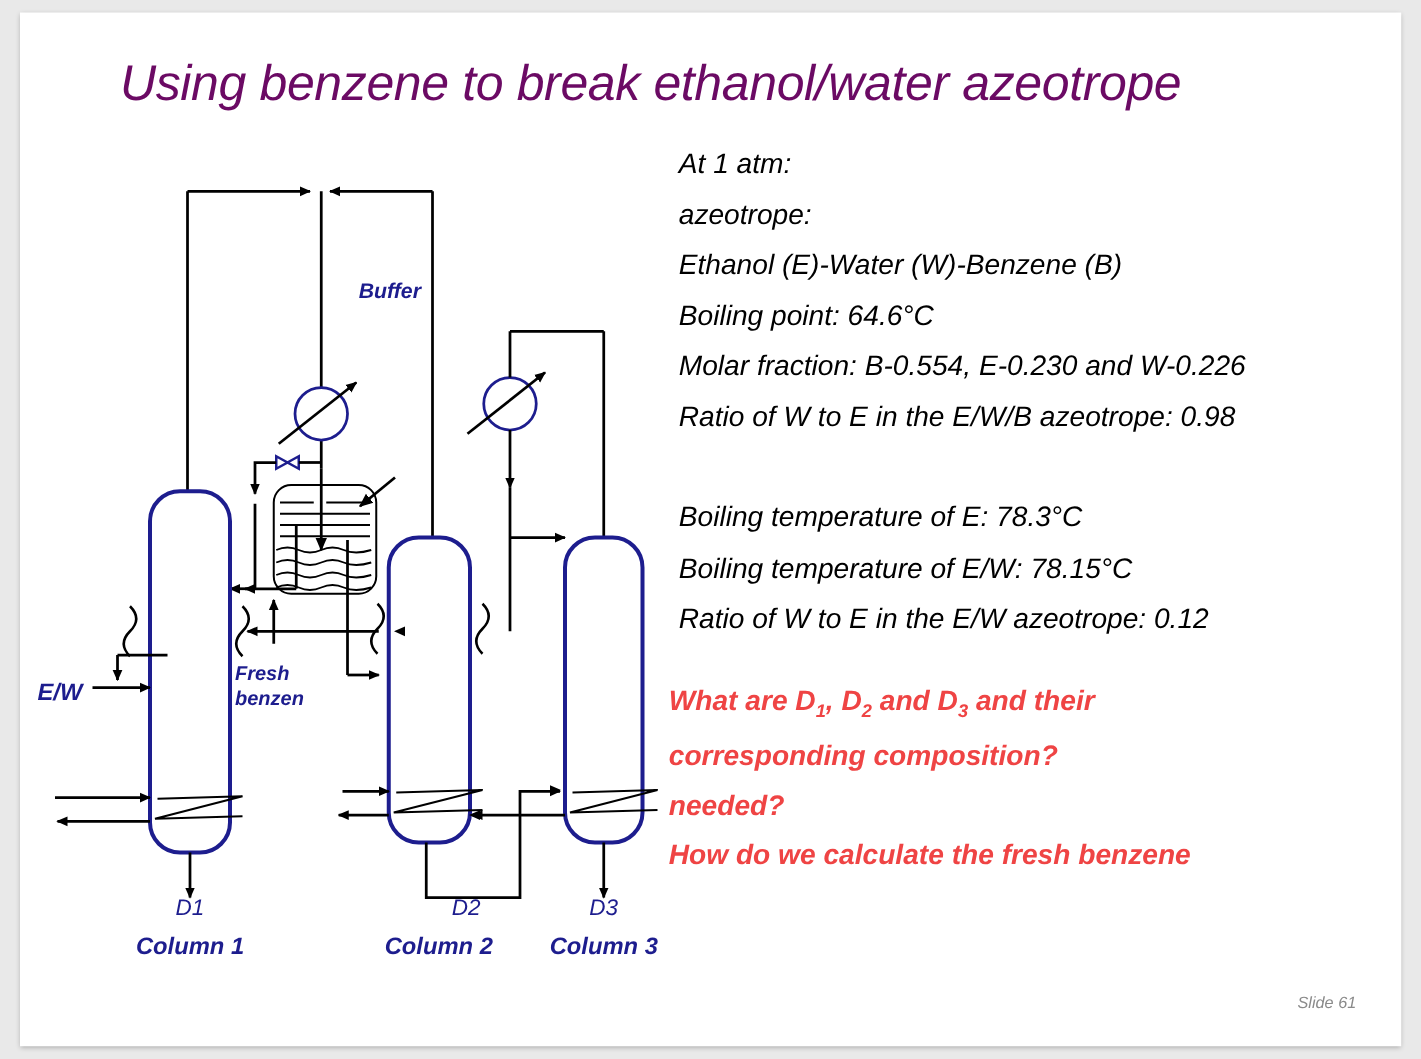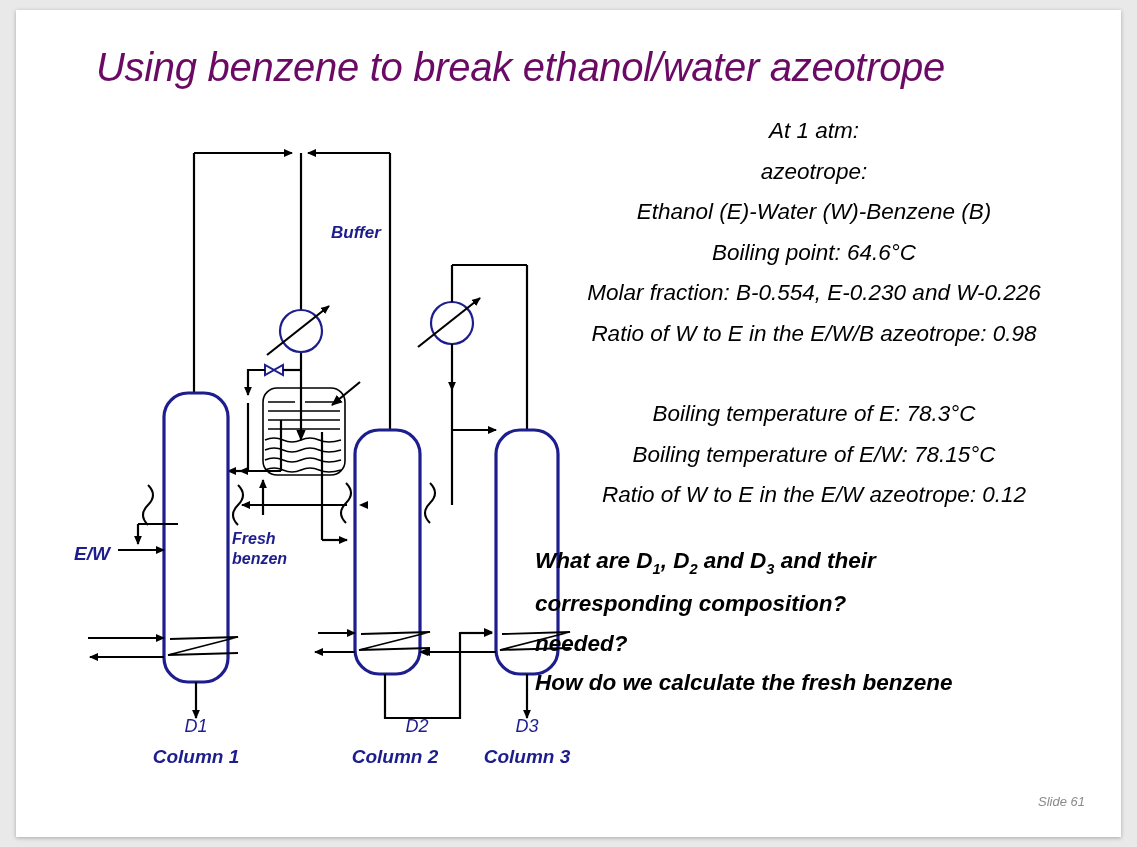--- a/index.html
+++ b/index.html
@@ -29,45 +29,44 @@
     line-height:1.08;
     color:#6b0a64;
     font-family:"Liberation Sans", sans-serif;
     font-weight:400;
     letter-spacing:-0.3px;
     white-space:nowrap;
   }
   .diagram{
     position:absolute;
     left:0px;top:110px;
-    width:520px;height:680px;padding-left:44px;
+    width:520px;height:680px;
   }
   .textcol{
     position:absolute;
-    left:503px;top:110px;
+    left:527px;top:110px;
     width:590px;
-    text-align:center;
   }
   .tline{
     font-size:22.5px;
     color:#000000;
     line-height:1.0;
     margin-bottom:18px;
     white-space:nowrap;
   }
   .gap{height:40px;}
   .qblock{
     position:absolute;
     left:519px;top:540px;
     width:590px;
   }
   .qline{
     font-size:22.5px;
     font-weight:bold;
-    color:#000000;
+    color:#ef4444;
     line-height:1.0;
     margin-bottom:17px;
     white-space:nowrap;
   }
   .qline sub{font-size:0.65em;}
   .slideno{
     position:absolute;
     right:36px;bottom:28px;
     font-size:13px;
     color:#8a8a8a;

